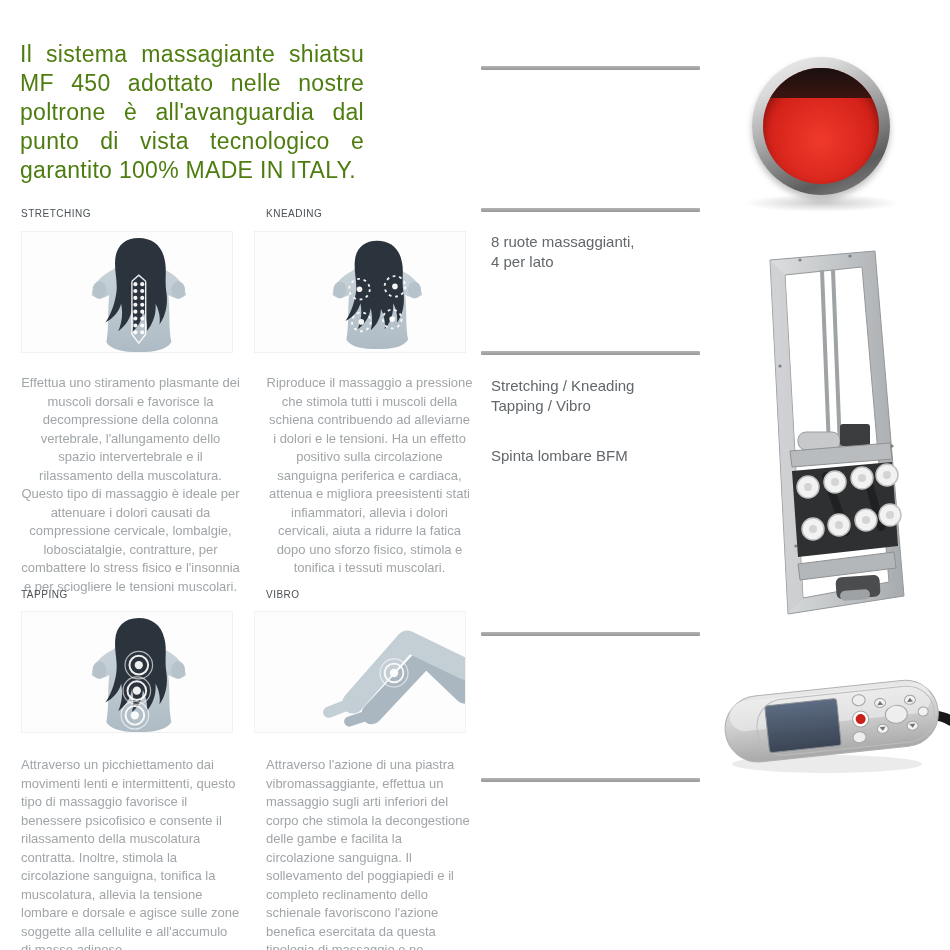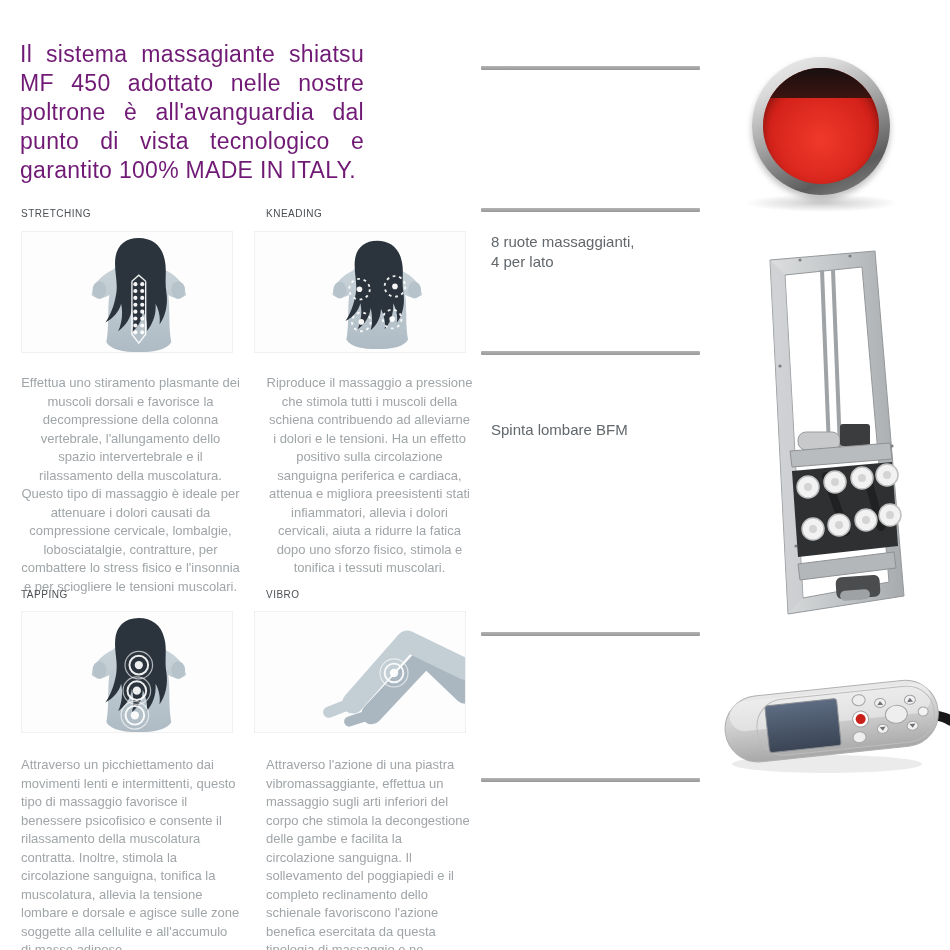--- a/index.html
+++ b/index.html
@@ -2,21 +2,21 @@
 <html><head>
 <meta charset="utf-8">
 <style>
   * { margin:0; padding:0; box-sizing:border-box; }
   body { background:#fff; }
   .page { position:relative; width:950px; height:950px; background:#ffffff; overflow:hidden;
           font-family:"Liberation Sans", sans-serif; }
 
   
   .intro { position:absolute; left:20px; top:40px; width:344px;
-           font-size:23px; line-height:29px; color:#701a75; text-align:justify; letter-spacing:.3px; }
+           font-size:23px; line-height:29px; color:#4d7c0f; text-align:justify; letter-spacing:.3px; }
 
   
   .sec-title { position:absolute; font-size:10px; font-weight:normal; letter-spacing:.5px; color:#4b5054; }
   .photo-box { position:absolute; width:212px; height:122px; background:#fdfdfd;
                border:1px solid #f1f1f1; overflow:hidden; }
   .photo-box svg { display:block; width:100%; height:100%; }
   .sec-desc { position:absolute; width:219px; font-size:13px; line-height:18.5px; color:#a0a5a8; }
 
   .col1 { left:21px; } .col2 { left:254px;padding-left:12px; }
   .t-row1 { top:208px; } .t-row2 { top:589px; }
@@ -181,21 +181,23 @@
   <div class="sec-desc col1 d-row2">Attraverso un picchiettamento dai movimenti lenti e intermittenti, questo tipo di massaggio favorisce il benessere psicofisico e consente il rilassamento della muscolatura contratta. Inoltre, stimola la circolazione sanguigna, tonifica la muscolatura, allevia la tensione lombare e dorsale e agisce sulle zone soggette alla cellulite e all'accumulo di masse adipose.</div>
   <div class="sec-desc col2 d-row2">Attraverso l'azione di una piastra vibromassaggiante, effettua un massaggio sugli arti inferiori del corpo che stimola la decongestione delle gambe e facilita la circolazione sanguigna. Il sollevamento del poggiapiedi e il completo reclinamento dello schienale favoriscono l'azione benefica esercitata da questa tipologia di massaggio e ne amplificano gli effetti.</div>
 
   <div class="bar" style="top:66px"></div>
 
   <div class="bar" style="top:208px"></div>
   <div class="feature ind" style="top:232px">8 ruote massaggianti,
 4 per lato</div>
 
   <div class="bar" style="top:351px"></div>
-  <div class="feature ind" style="top:420px">Spinta lombare BFM</div>
+  <div class="feature ind" style="top:376px">Stretching / Kneading
+Tapping / Vibro</div>
+  <div class="feature ind" style="top:446px">Spinta lombare BFM</div>
 
   <div class="bar" style="top:632px"></div>
 
   <div class="bar" style="top:778px"></div>
 
   <div class="red-btn-wrap">
     <div class="red-btn-ring"></div>
     <div class="red-btn-core">
       <div class="dark-band"></div>
     </div>

